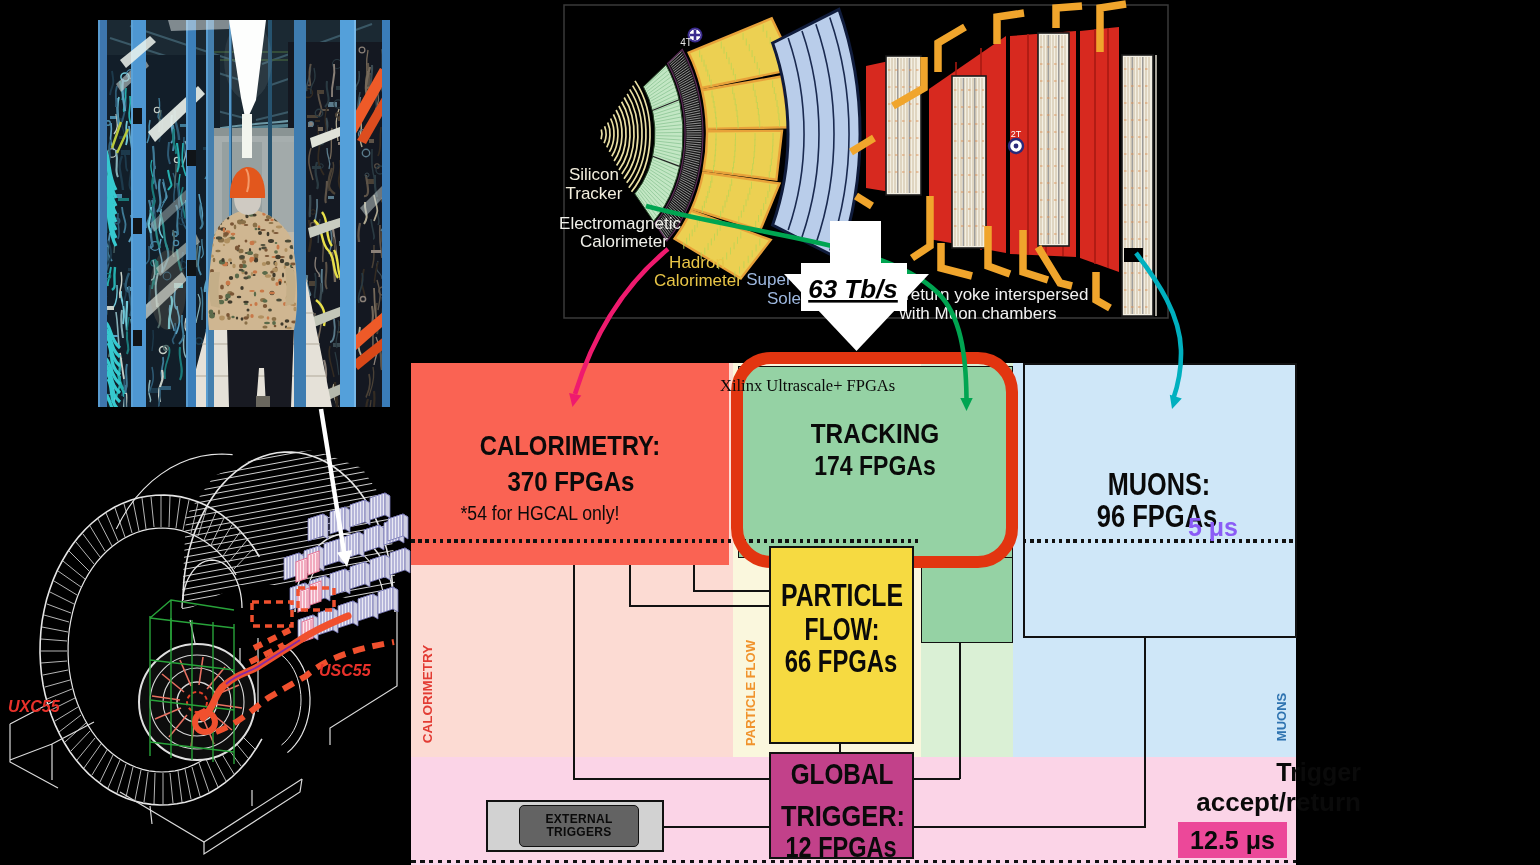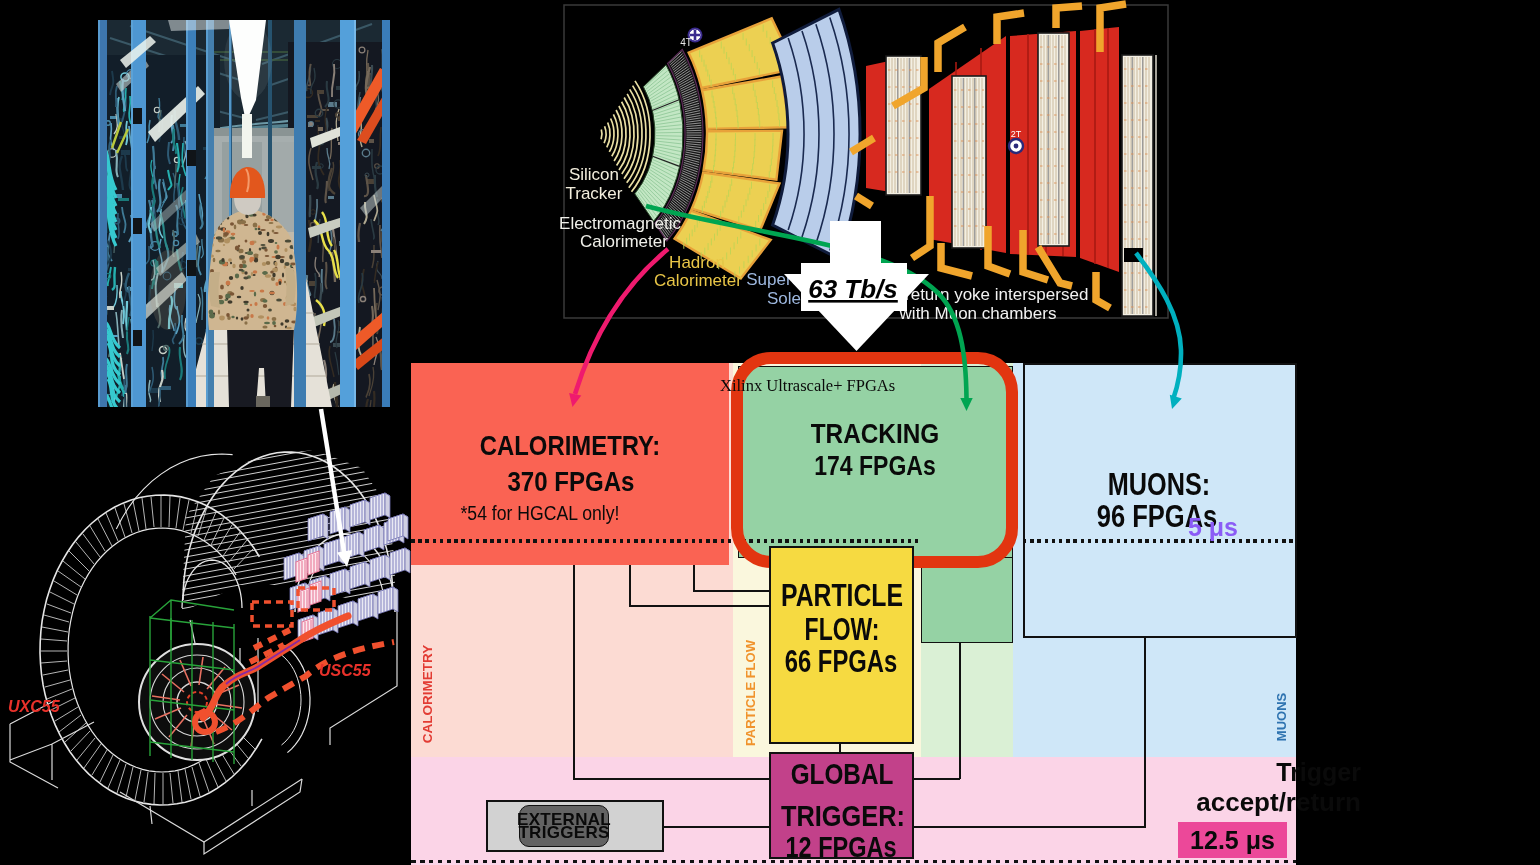--- a/index.html
+++ b/index.html
@@ -26,21 +26,21 @@
     <div style="position:absolute;left:839px;top:744px;width:2px;height:8px;background:#111;"></div>
     <div style="position:absolute;left:959px;top:643px;width:2px;height:136px;background:#111;"></div>
     <div style="position:absolute;left:914px;top:777.5px;width:46px;height:2.2px;background:#111;"></div>
     <div style="position:absolute;left:1144px;top:638px;width:2px;height:190px;background:#111;"></div>
     <div style="position:absolute;left:914px;top:826px;width:231px;height:2.2px;background:#111;"></div>
     <div style="position:absolute;left:663px;top:826px;width:106px;height:2.2px;background:#111;"></div>
     <div style="position:absolute;left:731px;top:352px;width:287px;height:216px;border:12px solid #e23510;border-radius:40px;box-sizing:border-box;"></div>
     <div style="position:absolute;left:769px;top:546px;width:145px;height:198px;background:#f6da41;border:2px solid #111;box-sizing:border-box;"></div>
     <div style="position:absolute;left:769px;top:752px;width:145px;height:107px;background:#c2418a;border:2px solid #111;box-sizing:border-box;"></div>
     <div style="position:absolute;left:486px;top:800px;width:178px;height:52px;background:#d2d2d2;border:2px solid #111;box-sizing:border-box;"></div>
-    <div style="position:absolute;left:519px;top:805px;width:90px;height:42px;background:#636363;border:1.5px solid #111;border-radius:10px;box-sizing:border-box;display:flex;align-items:center;justify-content:center;text-align:center;color:#0a0a0a;font-weight:bold;font-size:17px;line-height:13px;letter-spacing:0.3px;">EXTERNAL<br>TRIGGERS</div>
+    <div style="position:absolute;left:519px;top:805px;width:120px;height:42px;background:#636363;border:1.5px solid #111;border-radius:5px;box-sizing:border-box;display:flex;align-items:center;justify-content:center;text-align:center;color:#0a0a0a;font-weight:bold;font-size:12px;line-height:13px;letter-spacing:0.3px;">EXTERNAL<br>TRIGGERS</div>
     <div style="position:absolute;left:370.0px;top:425.2px;width:400px;height:42px;display:flex;align-items:center;justify-content:center;color:#0a0a0a;font-weight:bold;font-size:28px;transform:scaleX(0.853);white-space:nowrap;z-index:20;">CALORIMETRY:</div>
     <div style="position:absolute;left:370.5px;top:460.5px;width:400px;height:42px;display:flex;align-items:center;justify-content:center;color:#0a0a0a;font-weight:bold;font-size:28px;transform:scaleX(0.859);white-space:nowrap;z-index:20;">370 FPGAs</div>
     <div style="position:absolute;left:340.0px;top:498.5px;width:400px;height:30px;display:flex;align-items:center;justify-content:center;color:#0a0a0a;font-weight:normal;font-size:20px;transform:scaleX(0.881);white-space:nowrap;z-index:20;">*54 for HGCAL only!</div>
     <div style="position:absolute;left:720px;top:376px;width:300px;font-family:'Liberation Serif',serif;font-size:16.5px;color:#0a0a0a;z-index:20;">Xilinx Ultrascale+ FPGAs</div>
     <div style="position:absolute;left:675.3px;top:412.8px;width:400px;height:42px;display:flex;align-items:center;justify-content:center;color:#0a0a0a;font-weight:bold;font-size:28px;transform:scaleX(0.87);white-space:nowrap;z-index:20;">TRACKING</div>
     <div style="position:absolute;left:674.6px;top:444.6px;width:400px;height:42px;display:flex;align-items:center;justify-content:center;color:#0a0a0a;font-weight:bold;font-size:28px;transform:scaleX(0.821);white-space:nowrap;z-index:20;">174 FPGAs</div>
     <div style="position:absolute;left:958.8px;top:462.2px;width:400px;height:46px;display:flex;align-items:center;justify-content:center;color:#0a0a0a;font-weight:bold;font-size:31px;transform:scaleX(0.814);white-space:nowrap;z-index:20;">MUONS:</div>
     <div style="position:absolute;left:957.3px;top:493.8px;width:400px;height:46px;display:flex;align-items:center;justify-content:center;color:#0a0a0a;font-weight:bold;font-size:31px;transform:scaleX(0.823);white-space:nowrap;z-index:20;">96 FPGAs</div>
     <div style="position:absolute;left:642.0px;top:572.6px;width:400px;height:46px;display:flex;align-items:center;justify-content:center;color:#0a0a0a;font-weight:bold;font-size:31px;transform:scaleX(0.799);white-space:nowrap;z-index:20;">PARTICLE</div>
     <div style="position:absolute;left:642.0px;top:606.5px;width:400px;height:46px;display:flex;align-items:center;justify-content:center;color:#0a0a0a;font-weight:bold;font-size:31px;transform:scaleX(0.74);white-space:nowrap;z-index:20;">FLOW:</div>

